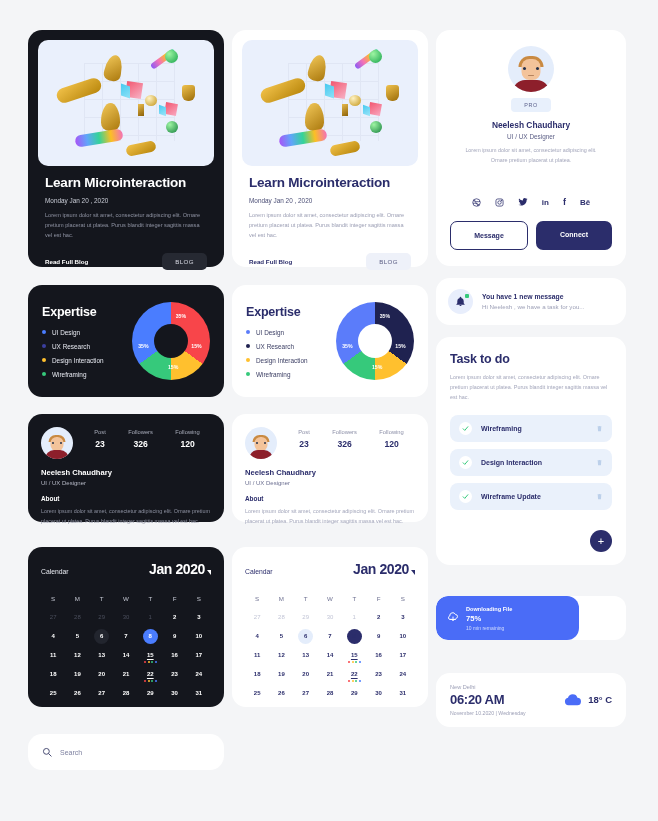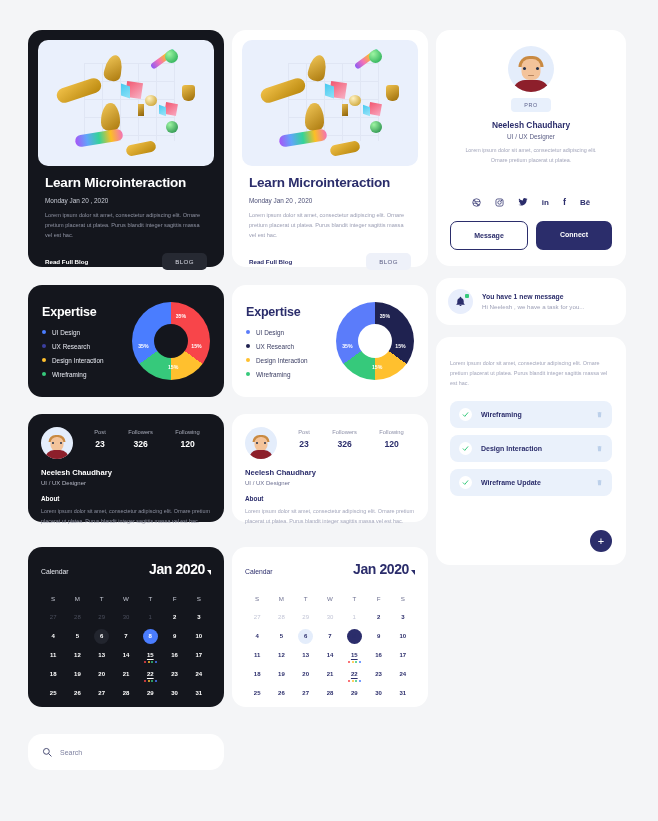--- a/index.html
+++ b/index.html
@@ -787,20 +787,21 @@
         </div>
         <div>
           <div class="msg-title">You have 1 new message</div>
           <div class="msg-sub">Hi Neelesh , we have a task for you...</div>
         </div>
       </div>
 
       <div style="height:12px"></div>
 
       <div class="card light task-card">
+        <div class="task-title">Task to do</div>
         <div class="task-desc">Lorem ipsum dolor sit amet, consectetur adipiscing elit. Ornare pretium placerat ut platea. Purus blandit integer sagittis massa vel est hac.</div>
         <div class="task-list">
           <div class="task-item">
             <span class="check">
               <svg width="7" height="7" viewBox="0 0 24 24" fill="none" stroke="#36c97b" stroke-width="3.4" stroke-linecap="round" stroke-linejoin="round">
                   <polyline points="4,13 9.5,18.5 20,6"></polyline>
                 </svg>
             </span>
             <span class="task-label">Wireframing</span>
             <svg width="7" height="9" viewBox="0 0 24 24" fill="#bcd0ea">
@@ -828,19 +829,45 @@
             <svg width="7" height="9" viewBox="0 0 24 24" fill="#bcd0ea">
                 <path d="M6 7h12l-1 14H7L6 7zm3-4h6l1 2h3v2H5V5h3l1-2z"></path>
               </svg>
           </div>
         </div>
         <div class="fab">+</div>
       </div>
 
       <div style="height:31px"></div>
 
+      <div class="dl-card">
+        <div class="dl-fill" id="dl-fill" style="width: 75%;">
+          <svg width="12" height="12" viewBox="0 0 24 24" fill="none" stroke="#ffffff" stroke-width="1.9" stroke-linecap="round" stroke-linejoin="round">
+            <path d="M18 13a4 4 0 0 0-1-7.9A6 6 0 0 0 5.5 8 3.6 3.6 0 0 0 6 15h11"></path>
+              <path d="M12 10v7m-3-3 3 3 3-3"></path>
+          </svg>
+          <div class="dl-txt">
+            <div class="dl-t1">Downloading File</div>
+            <div class="dl-t2">75%</div>
+            <div class="dl-t3">10 min remaining</div>
+          </div>
+        </div>
+      </div>
 
       <div style="height:33px"></div>
 
+      <div class="card light wx-card">
+        <div class="wx-left">
+          <div class="wx-city">New Delhi</div>
+          <div class="wx-time">06:20 AM</div>
+          <div class="wx-date">November 10.2020 | Wednesday</div>
+        </div>
+        <div class="wx-right">
+          <svg width="17" height="13" viewBox="0 0 24 18" fill="#4a6cf7">
+            <path d="M18.5 17H6.2A5.2 5.2 0 0 1 5.6 6.7 7 7 0 0 1 19 6.6a5.2 5.2 0 0 1-.5 10.4z"></path>
+          </svg>
+          <span class="wx-temp">18° C</span>
+        </div>
+      </div>
     </div>
 
   </div>
 </div>
 
 </body></html>

